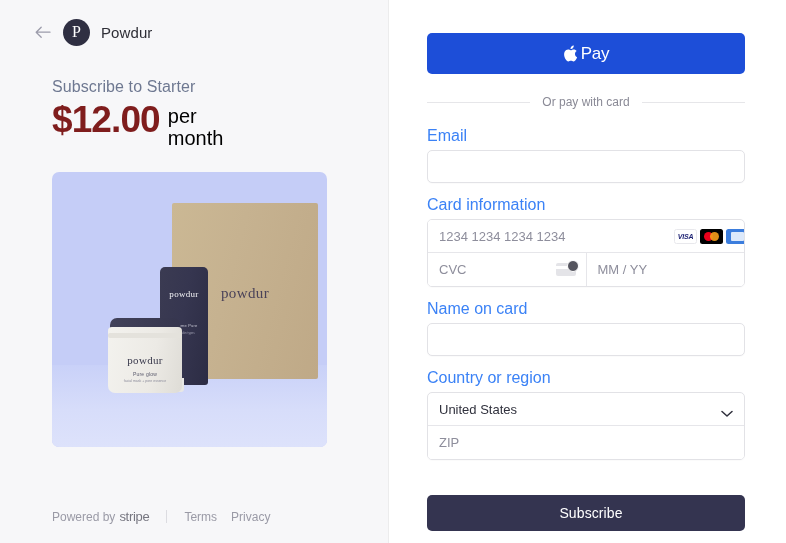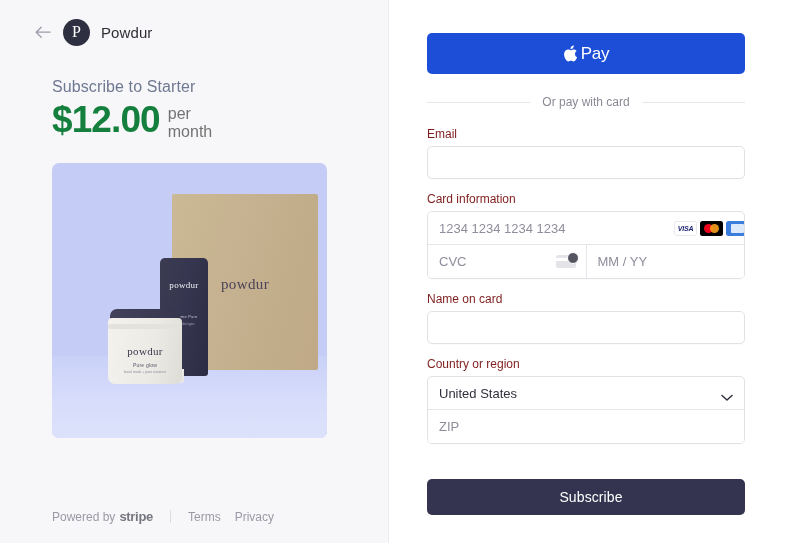--- a/index.html
+++ b/index.html
@@ -55,27 +55,27 @@
     letter-spacing: .1px;
   }
   .price-row {
     display: flex;
     align-items: flex-start;
     margin-top: 3px;
   }
   .price-amount {
     font-size: 37px;
     font-weight: bold;
-    color: #15803d;
+    color: #7f1d1d;
     letter-spacing: -0.9px;
     line-height: 1.12;
   }
   .price-period {
-    font-size: 16px;
-    color: #737373;
+    font-size: 20px;
+    color: #000000;
     line-height: 1.12;
     margin-top: 6px;
     margin-left: 8px;
   }
 
   
   .product-image {
     margin-top: 22px;
     width: 275px; height: 275px;
     border-radius: 7px;
@@ -185,21 +185,21 @@
   
   .left-footer {
     position: absolute;
     left: 52px; bottom: 19px;
     display: flex; align-items: center;
     font-size: 12px;
     color: #9a9aa6;
   }
   .powered-by { display: flex; align-items: baseline; gap: 4px; }
   .stripe-word {
-    font-weight: bold;
+    font-weight: normal;
     color: #767680;
     letter-spacing: -0.3px;
     font-size: 13px;
   }
   .footer-divider {
     width: 1px; height: 13px;
     background: #dcdce1;
     margin: 0 17px;
   }
   .footer-link {
@@ -232,22 +232,22 @@
   .or-divider {
     display: flex; align-items: center;
     margin: 21px 0 18px 0;
     gap: 12px;
   }
   .or-line { flex: 1; height: 1px; background: #e6e6e9; }
   .or-text { font-size: 12px; color: #8a8a96; white-space: nowrap; }
 
   .field-group { margin-bottom: 13px; }
   .field-label {
-    font-size: 12px;
-    color: #7f1d1d;
+    font-size: 16px;
+    color: #3b82f6;
     margin-bottom: 5px;
     display: block;
   }
   .text-input {
     width: 100%; height: 33px;
     border: 1px solid #e2e2e6;
     border-radius: 5px;
     padding: 0 11px;
     font-size: 13px;
     color: #30313d;

